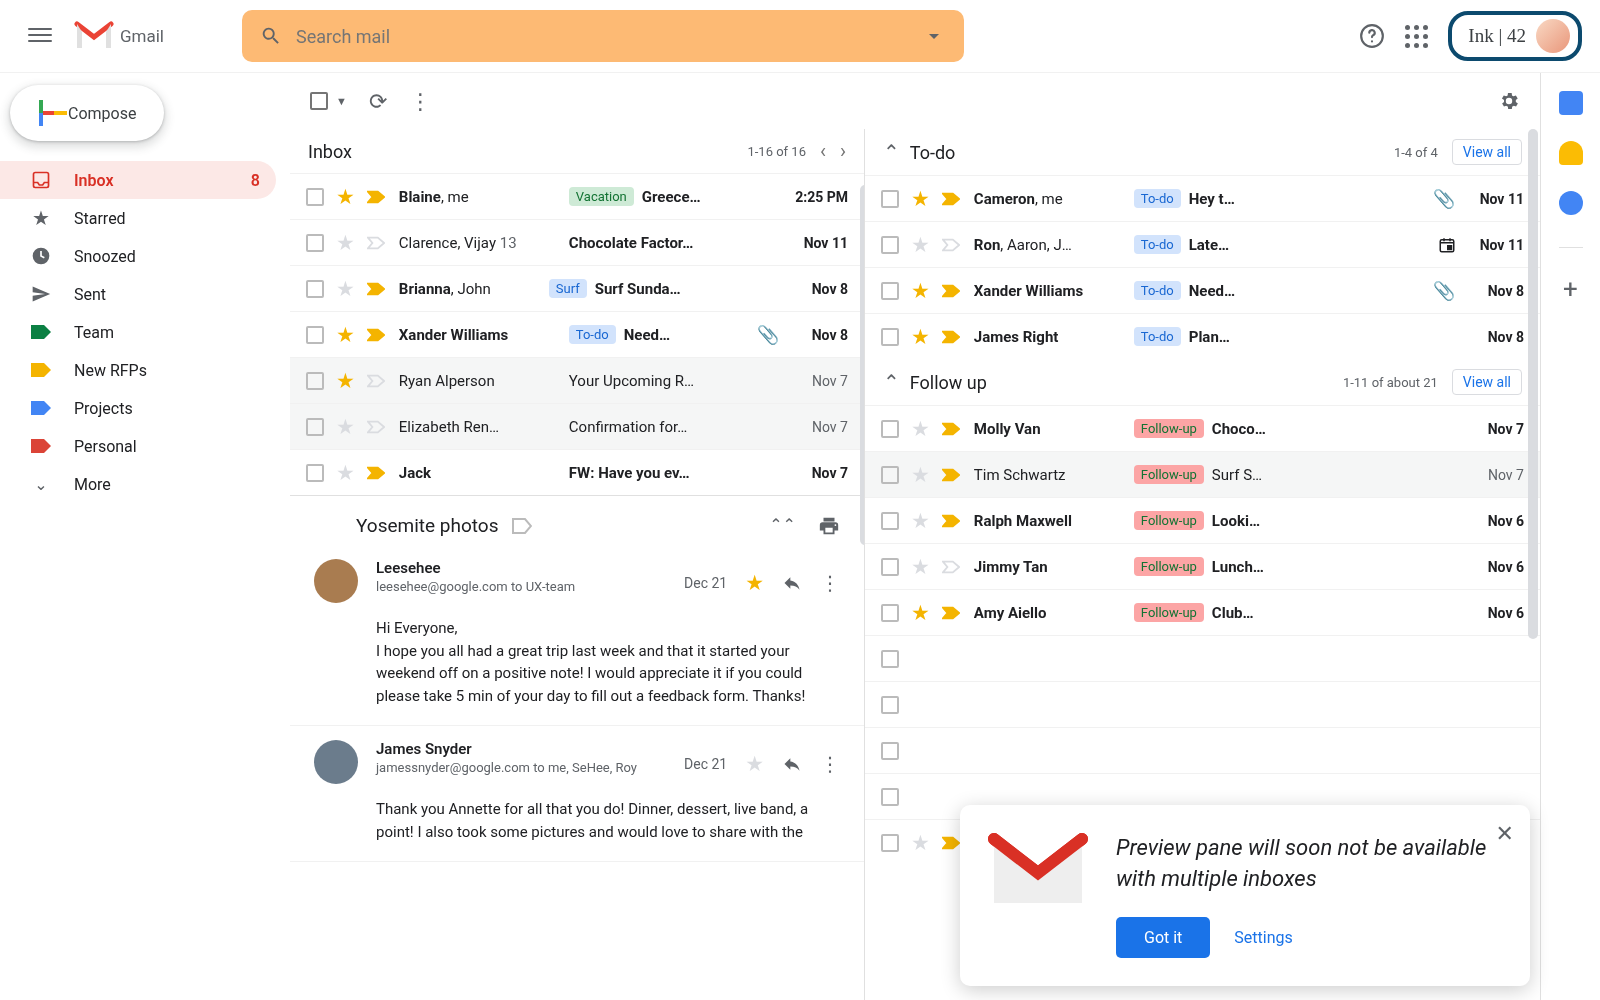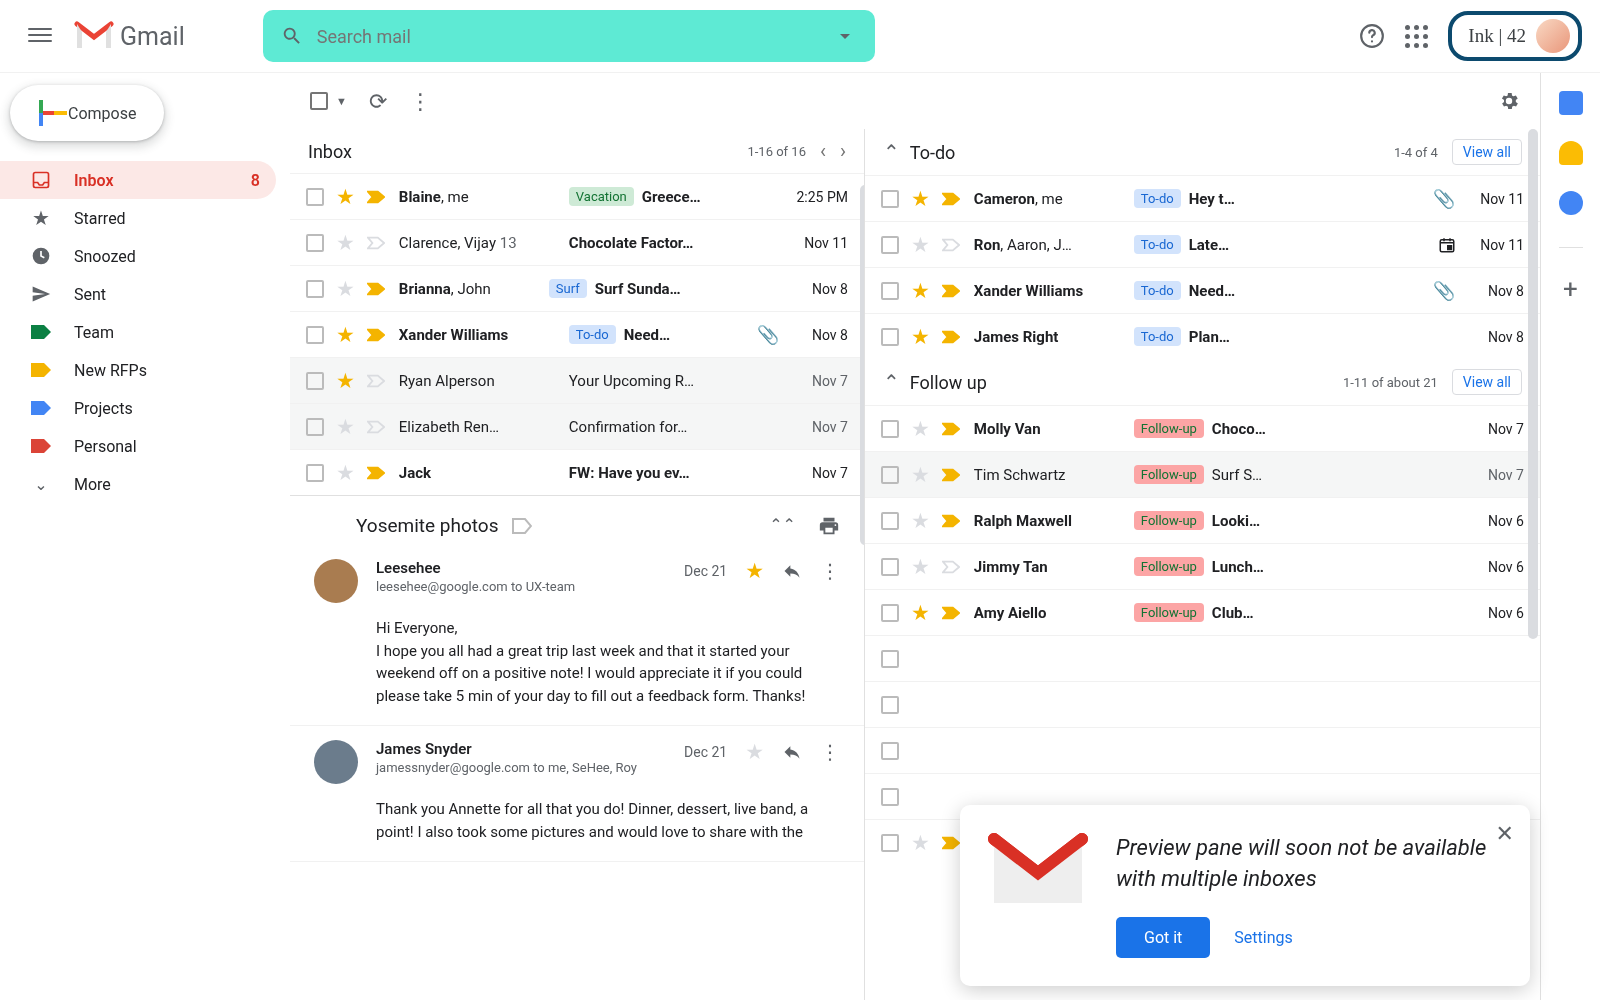--- a/index.html
+++ b/index.html
@@ -2,22 +2,22 @@
 <html><head>
 <meta charset="utf-8">
 <style>
 * { margin:0; padding:0; box-sizing:border-box; font-family:'Google Sans',Roboto,Arial,sans-serif; }
 body { background:#fff; color:#202124; width:1600px; height:1000px; overflow:hidden; font-size:15px; }
 .hdr { height:73px; display:flex; align-items:center; padding:0 18px; border-bottom:1px solid #f1f1f1; }
 .hamburger { width:24px; height:24px; cursor:pointer; padding:10px; box-sizing:content-box; border-radius:50%; }
 .hamburger div { height:2px; background:#5f6368; margin:4px 0; border-radius:1px; }
 .logo { display:flex; align-items:center; margin-left:12px; }
 .logo-env { width:40px; height:30px; }
-.logo-txt { font-size:25px; color:#5f6368; margin-left:6px; font-weight:400; }
-.search-box { margin-left:78px; background:#5eead4; border-radius:10px; display:flex; align-items:center; width:612px; height:52px; padding:16px 18px; }
+.logo-txt { font-size:17px; color:#5f6368; margin-left:6px; font-weight:400; }
+.search-box { margin-left:78px; background:#fdba74; border-radius:10px; display:flex; align-items:center; width:722px; height:52px; padding:16px 18px; }
 .search-box input { border:none; background:transparent; font-size:18px; flex:1; outline:none; color:#5f6368; margin-left:14px; }
 .hdr-right { margin-left:auto; display:flex; align-items:center; gap:20px; }
 .apps-grid { display:grid; grid-template-columns:repeat(3,5px); grid-template-rows:repeat(3,5px); gap:4px; }
 .apps-grid span { background:#5f6368; border-radius:50%; }
 .profile-chip { border:4px solid #0c4a6e; border-radius:20px; padding:4px 8px 4px 16px; display:flex; align-items:center; gap:10px; }
 .profile-chip .brand { font-family:cursive; font-size:19px; color:#3c4043; }
 .avatar { width:34px; height:34px; border-radius:50%; background:linear-gradient(135deg,#f9d9c4,#e9967a); }
 
 .layout { display:flex; height:927px; }
 .sidebar { width:290px; padding-top:12px; flex-shrink:0; }
@@ -64,35 +64,35 @@
 .row .chips-subj { display:flex; align-items:center; gap:8px; flex:1; min-width:0; overflow:hidden; }
 .chip { border-radius:4px; padding:2px 7px; font-size:13px; flex-shrink:0; }
 .chip.vacation { background:#ceead6; color:#137333; }
 .chip.surf { background:#d2e3fc; color:#1967d2; }
 .chip.todo { background:#d2e3fc; color:#1967d2; }
 .chip.followup { background:#fca5a5; color:#137333; }
 .subj { font-weight:700; overflow:hidden; white-space:nowrap; text-overflow:ellipsis; }
 .row.read .subj,.row.read .from { font-weight:400; }
 .row .attach { margin-left:6px; color:#5f6368; font-size:18px; flex-shrink:0; }
 .row .cal { margin-left:6px; flex-shrink:0; }
-.row .date { margin-left:auto; width:68px; text-align:right; font-weight:400; flex-shrink:0; font-size:14px; padding-left:6px; }
+.row .date { margin-left:auto; width:68px; text-align:right; font-weight:700; flex-shrink:0; font-size:14px; padding-left:6px; }
 .row.read .date { font-weight:400; color:#5f6368; }
 
 .reader { flex:1; overflow:hidden; border-top:1px solid #e0e0e0; }
 .reader-hdr { display:flex; align-items:center; padding:18px 24px 8px 66px; }
 .reader-hdr .subj-line { font-size:19px; color:#202124; }
 .reader-hdr .lbl-icon { margin-left:14px; color:#bbb; }
 .reader-hdr .actions { margin-left:auto; display:flex; gap:22px; color:#5f6368; font-size:20px; }
 .msg { padding:14px 24px 18px 24px; border-bottom:1px solid #f1f1f1; }
 .msg-hdr { display:flex; align-items:flex-start; }
 .msg-avatar { width:44px; height:44px; border-radius:50%; flex-shrink:0; margin-right:18px; }
 .msg-meta { flex:1; }
 .msg-meta .name { font-weight:600; font-size:15px; }
 .msg-meta .addr { color:#5f6368; font-size:13px; margin-top:2px; }
-.msg-right { display:flex; align-items:center; gap:18px; color:#5f6368; font-size:14px; }
+.msg-right { display:flex; align-items:center; gap:18px; color:#5f6368; font-size:14px;margin-top:12px; }
 .msg-right .m-star { font-size:21px; color:#dadce0; }
 .msg-right .m-star.on { color:#f4b400; }
 .msg-body { margin-left:62px; margin-top:14px; font-size:15px; line-height:1.5; color:#202124; }
 
 .side-panel { width:60px; border-left:1px solid #e0e0e0; display:flex; flex-direction:column; align-items:center; padding-top:18px; gap:26px; }
 .sp-icon { width:24px; height:24px; border-radius:4px; }
 .sp-div { width:24px; height:1px; background:#e0e0e0; margin-top:6px; }
 
 .toast { position:absolute; bottom:14px; right:70px; width:570px; background:#fff; border-radius:10px; box-shadow:0 4px 20px rgba(0,0,0,.2); padding:28px; display:flex; gap:28px; z-index:100; }
 .toast-env { width:100px; height:76px; flex-shrink:0; }

